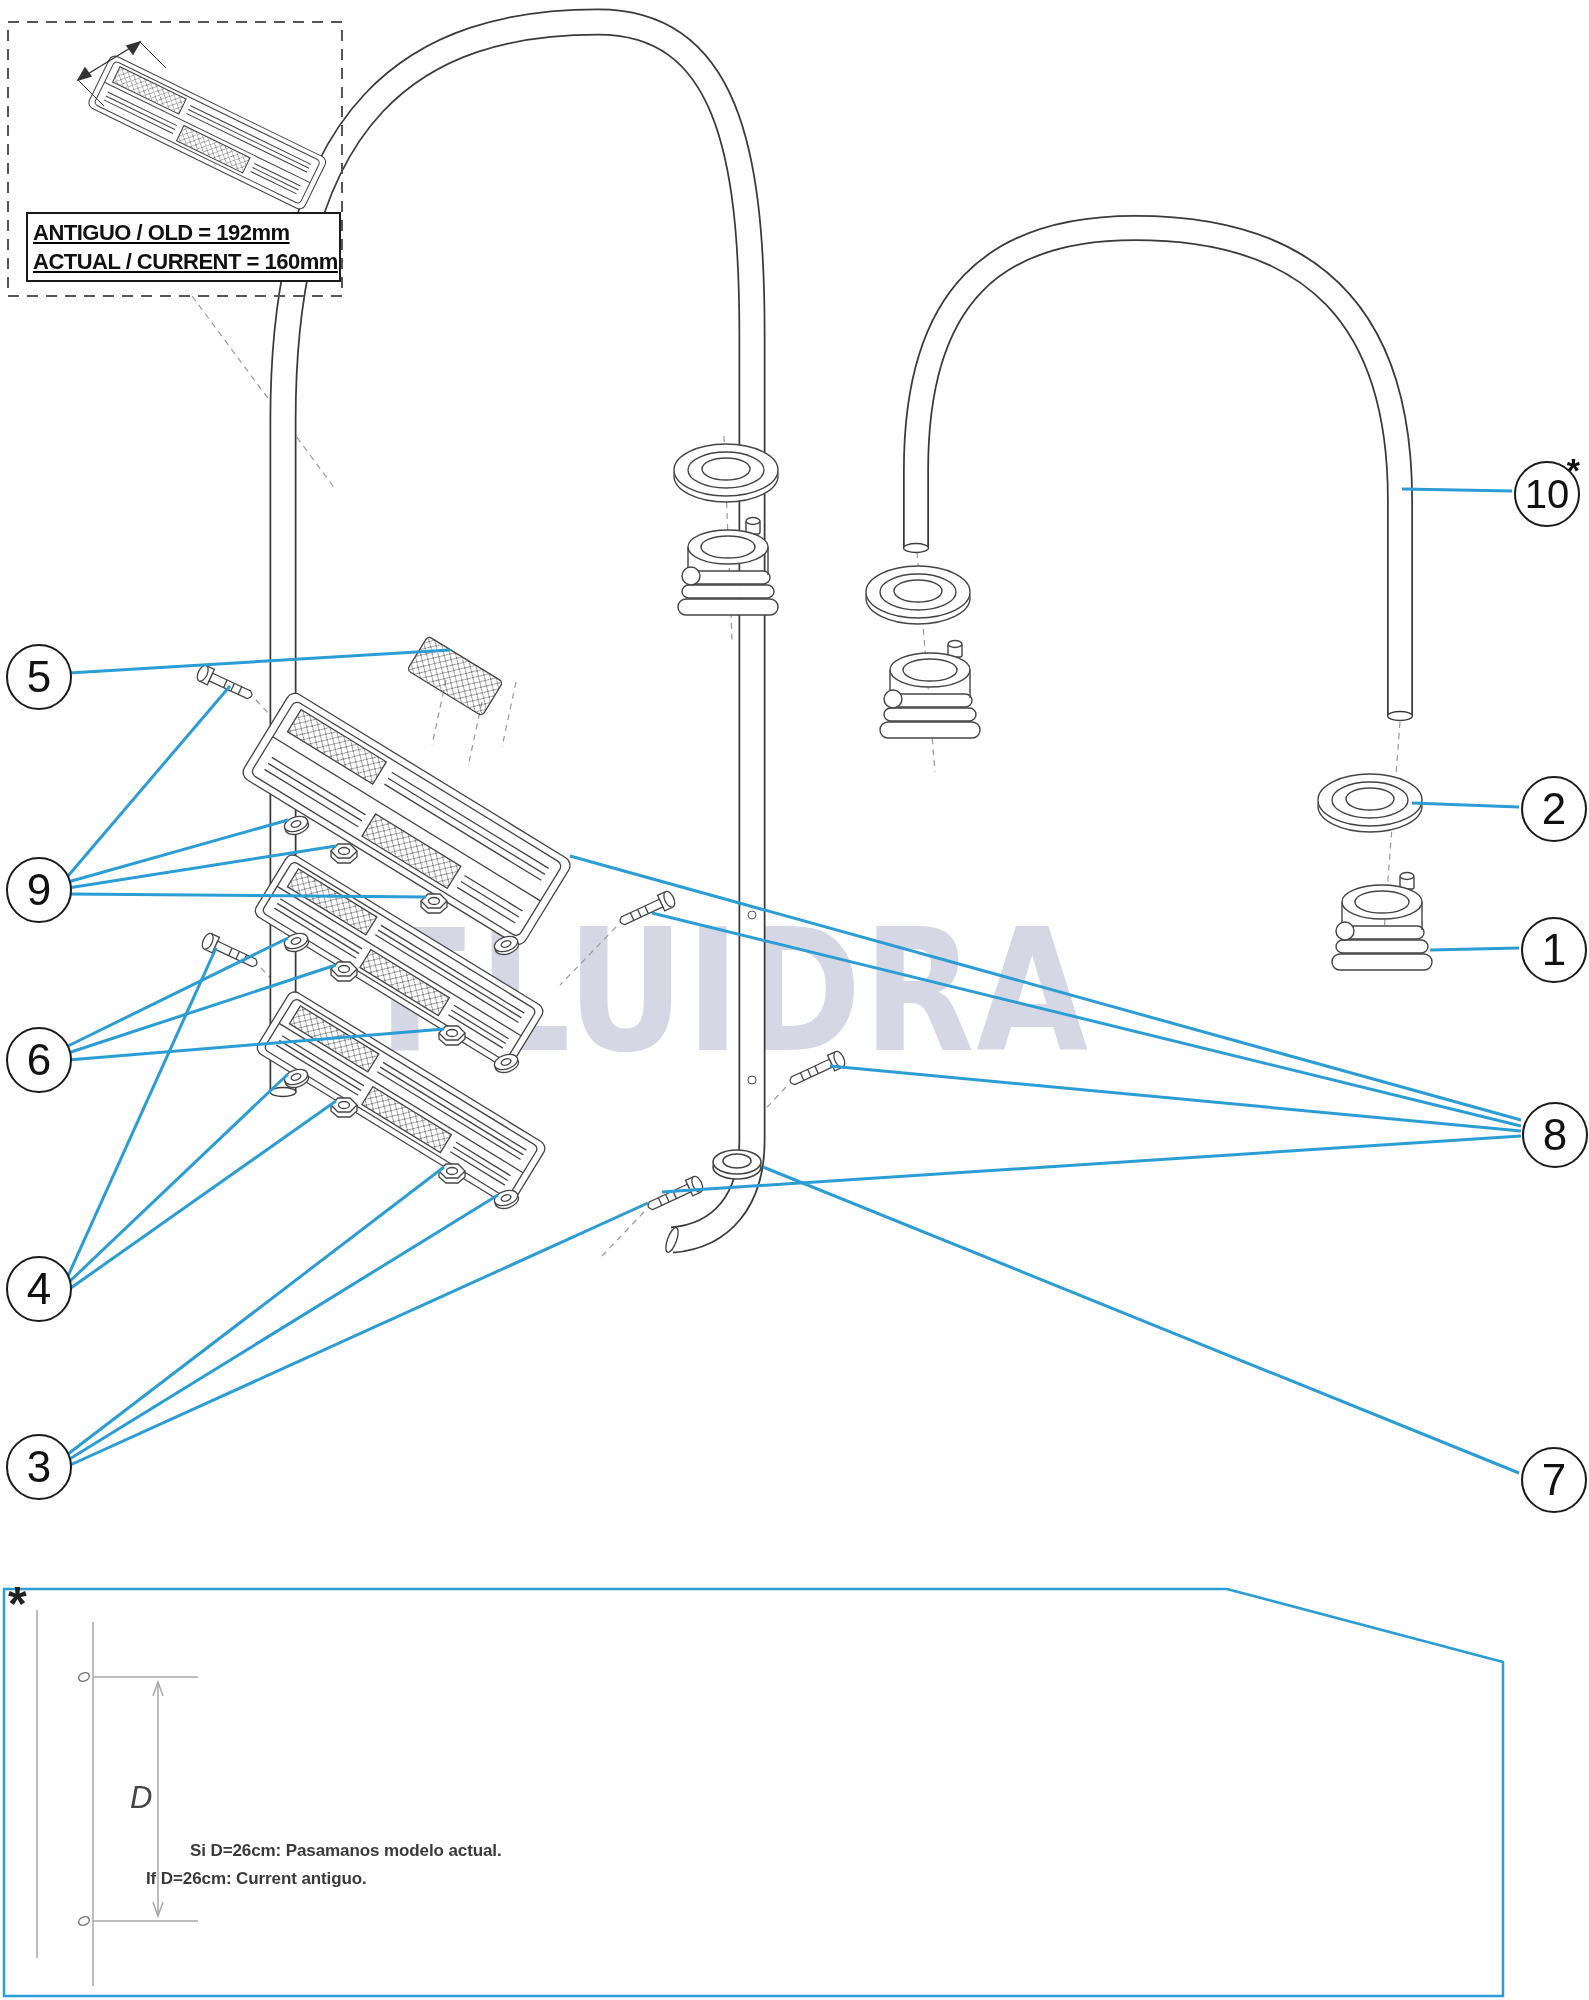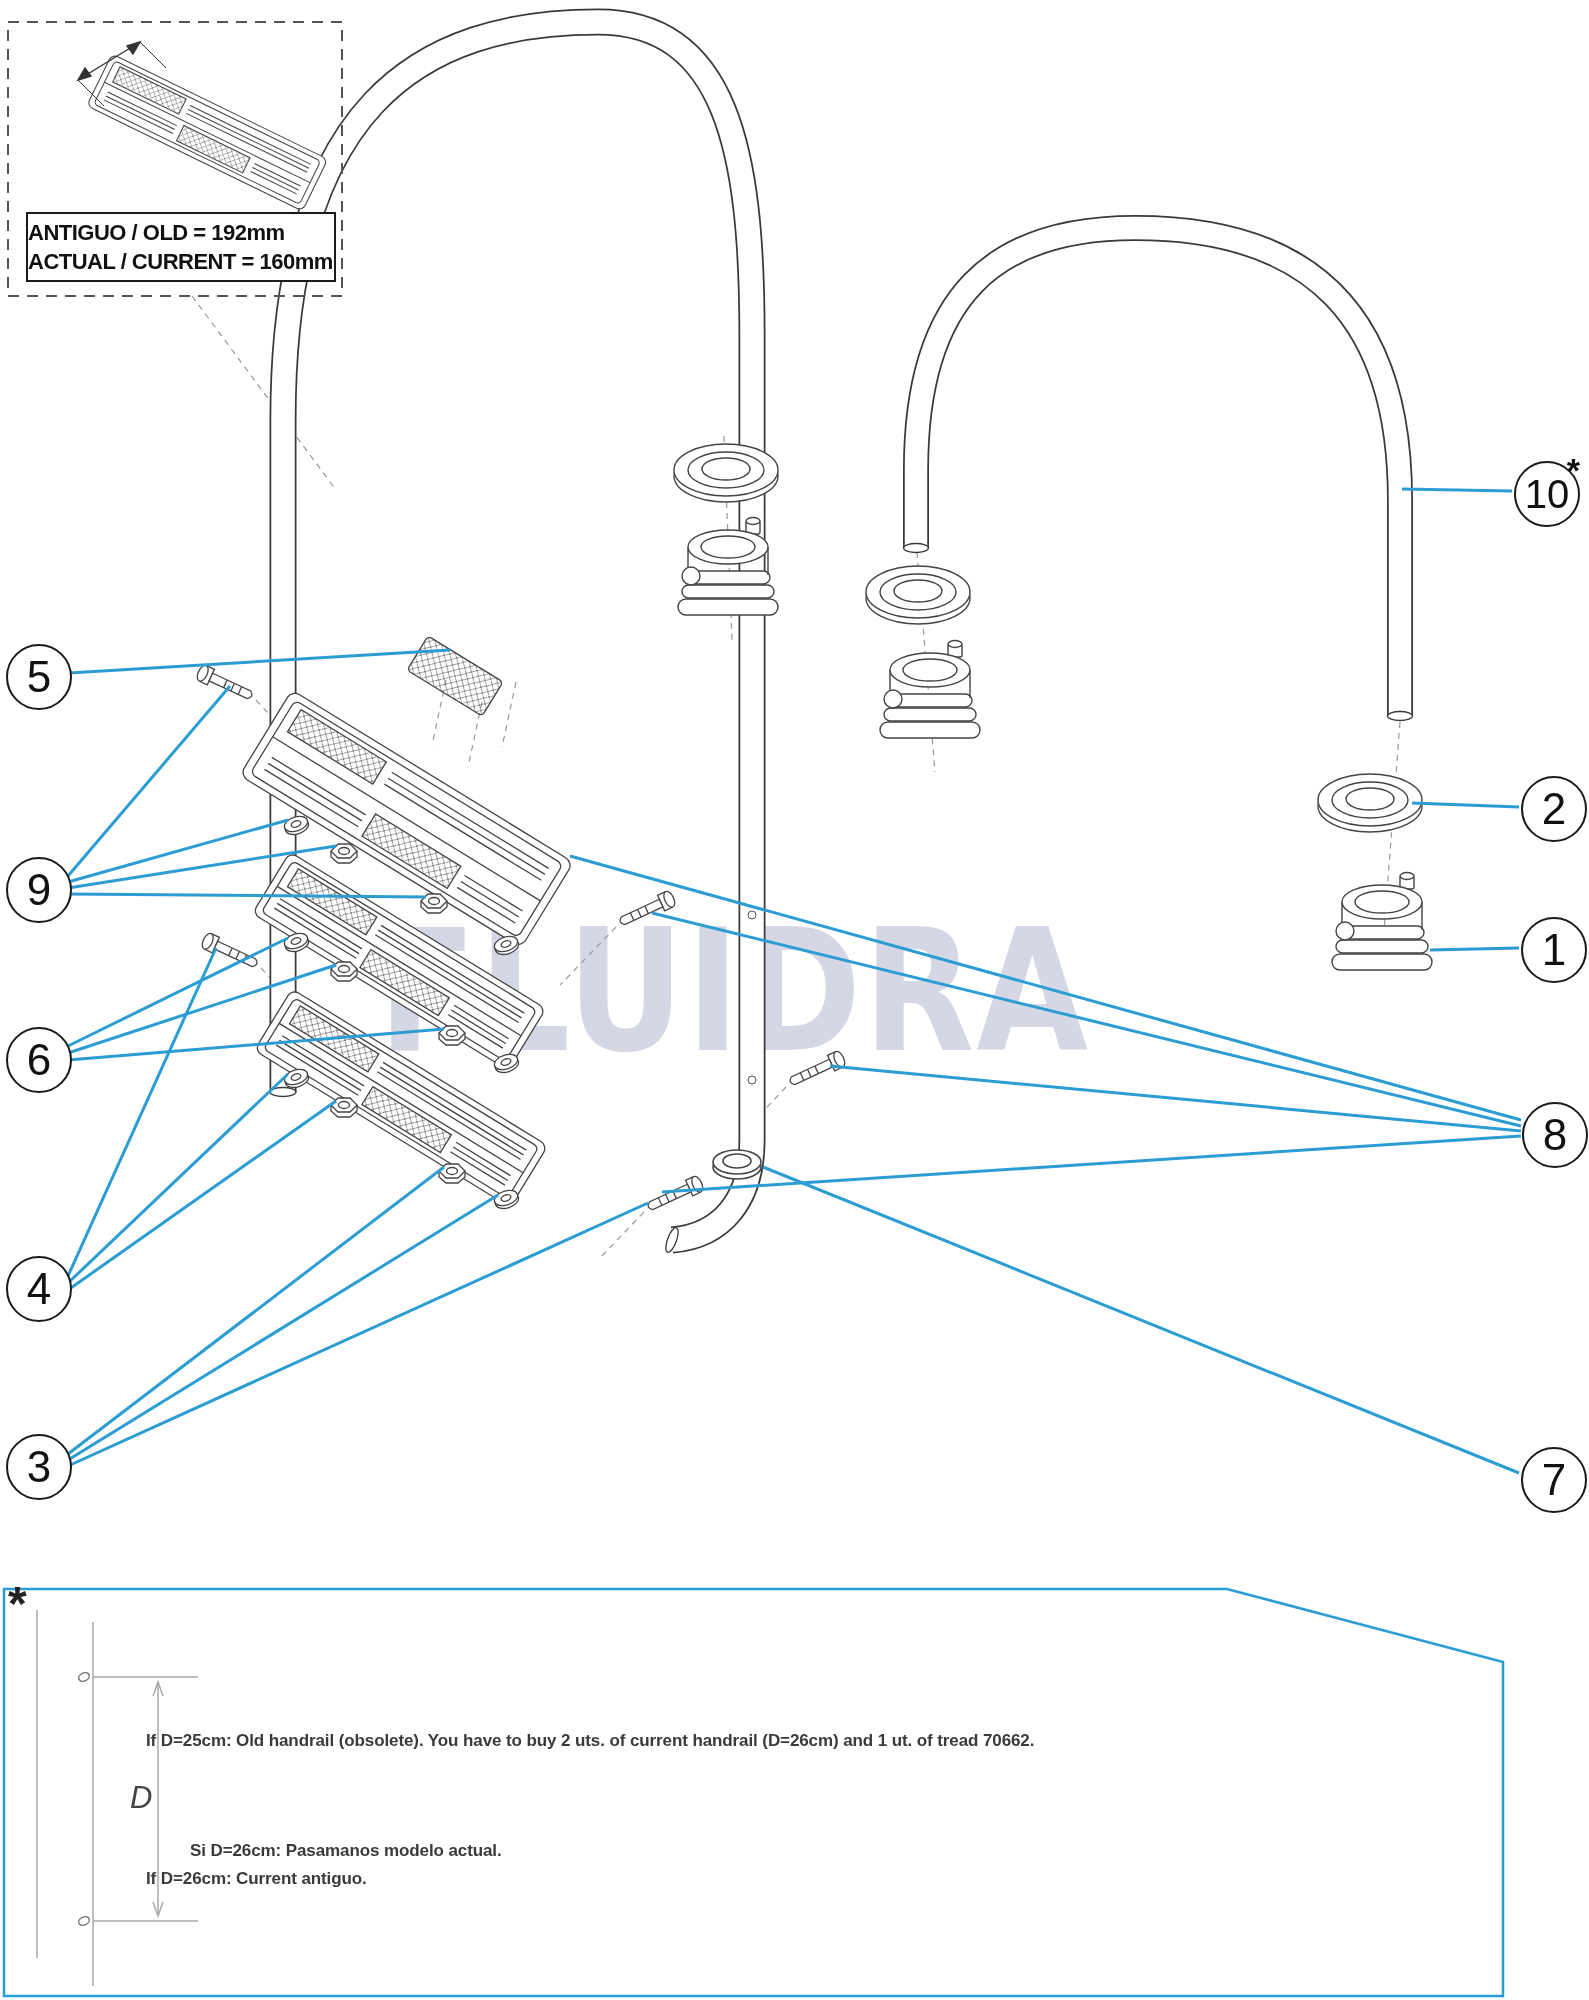--- a/index.html
+++ b/index.html
@@ -5,21 +5,21 @@
   html,body{margin:0;padding:0;background:#fff;}
   .canvas{position:relative;width:1589px;height:2000px;background:#fff;overflow:hidden;
           font-family:"Liberation Sans", sans-serif;}
   .watermark{position:absolute;left:378px;top:892px;z-index:0;
              font-family:"DejaVu Sans", sans-serif;font-weight:bold;font-size:170px;
              letter-spacing:2px;transform:scaleX(.85);transform-origin:left top;
              user-select:none;white-space:nowrap;}
   svg.art{position:absolute;left:0;top:0;z-index:1;}
   .inset-text-box{position:absolute;left:26px;top:212px;width:306px;height:66px;z-index:2;
                   border:2px solid #1a1a1a;background:#fff;display:flex;flex-direction:column;
-                  justify-content:center;}
+                  justify-content:center;padding-left:5px;text-decoration:underline;}
   .inset-text-box div{font-size:22px;font-weight:bold;letter-spacing:-.5px;color:#111;line-height:29px;white-space:nowrap;}
   .callout{position:absolute;z-index:3;width:62px;height:62px;border:2.5px solid #1a1a1a;border-radius:50%;
            background:#fff;display:flex;align-items:center;justify-content:center;
            font-size:44px;color:#111;line-height:1;text-align:right;}
   .callout .star{position:absolute;top:-10px;right:-2px;font-size:34px;font-weight:bold;color:#111;}
   .note-asterisk{position:absolute;left:8px;top:1580px;z-index:2;font-size:48px;font-weight:bold;color:#222;line-height:1;}
   .note-line{position:absolute;z-index:2;left:146px;font-size:17px;font-weight:bold;color:#3a3a3a;white-space:nowrap;letter-spacing:-.1px;}
   .dim-label{position:absolute;z-index:2;left:130px;top:1780px;font-size:31px;font-style:italic;color:#444;}
 </style>
 </head>
@@ -265,17 +265,16 @@
     </div>
   <div class="callout" style="left:1522px;top:1102px;">
       <span>8</span>
     </div>
   <div class="callout" style="left:1521px;top:1447px;">
       <span>7</span>
     </div>
 
   <div class="note-asterisk">*</div>
   <div class="dim-label">D</div>
-  <div class="note-line" style="top:1731px;">If D=25cm: Old handrail (obsolete). You have to buy 2 uts. of current handrail (D=26cm) and 1 ut. of tread 70662.</div>
   <div class="note-line" style="top:1841px;margin-left:44px;">Si D=26cm: Pasamanos modelo actual.</div>
   <div class="note-line" style="top:1869px;">If D=26cm: Current antiguo.</div>
 
 </div>
 
 </body></html>

